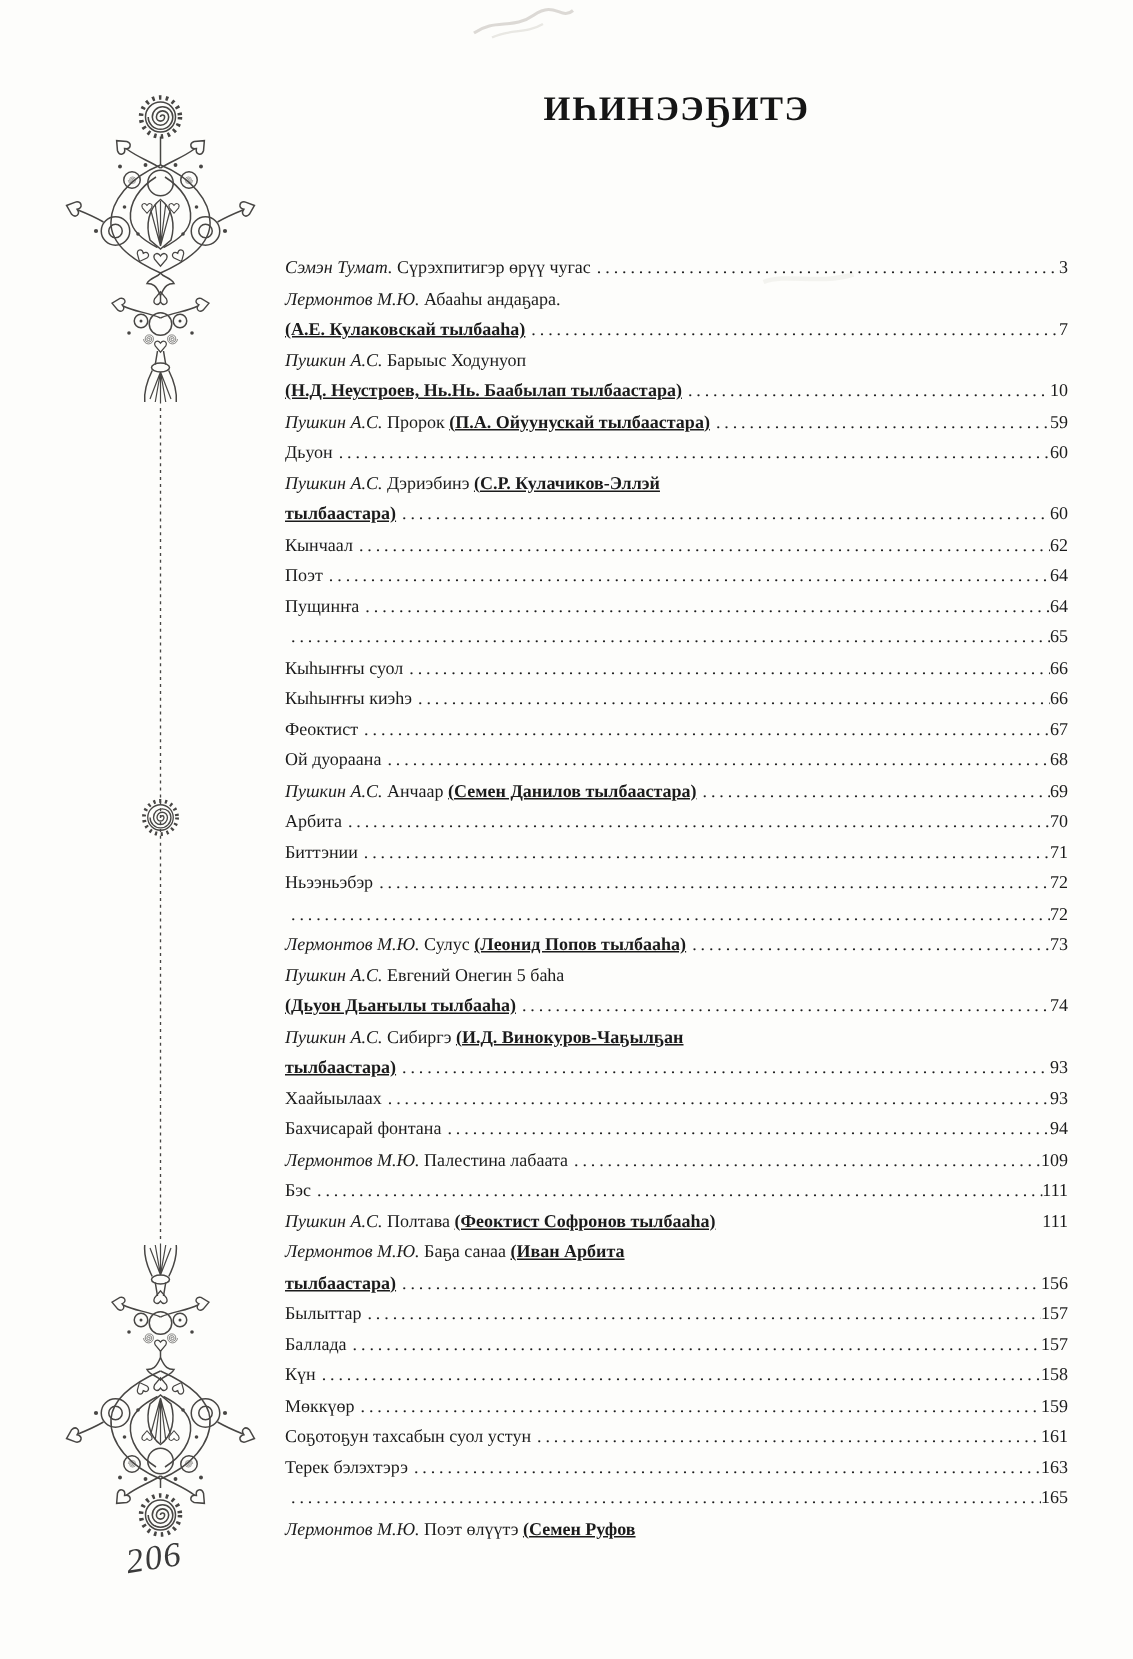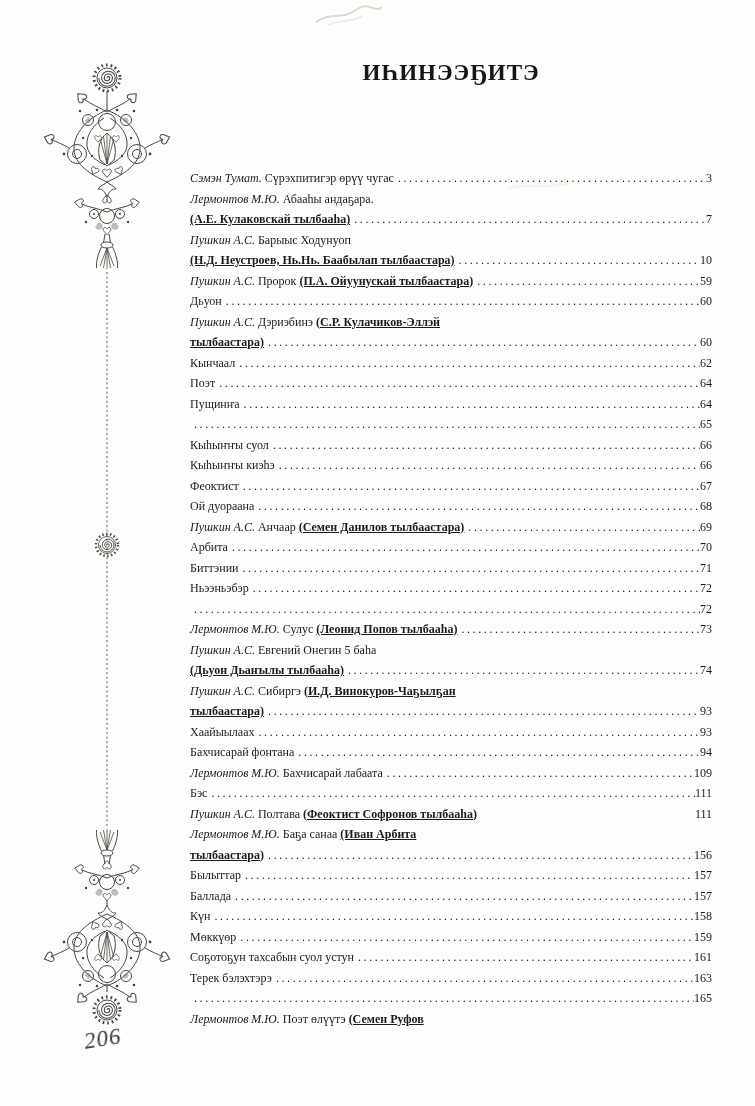--- a/index.html
+++ b/index.html
@@ -156,21 +156,21 @@
     <div class="row"><span class="t"><span class="seg-n">Биттэнии</span></span><span class="lead">................................................................................................................................................................</span><span class="pg">71</span></div>
     <div class="row"><span class="t"><span class="seg-n">Ньээньэбэр</span></span><span class="lead">................................................................................................................................................................</span><span class="pg">72</span></div>
     <div class="row"><span class="lead">................................................................................................................................................................</span><span class="pg">72</span></div>
     <div class="row"><span class="t"><span class="seg-i">Лермонтов М.Ю.</span><span class="seg-n"> Сулус </span><span class="seg-b">(Леонид Попов тылбааһа)</span></span><span class="lead">................................................................................................................................................................</span><span class="pg">73</span></div>
     <div class="row"><span class="t"><span class="seg-i">Пушкин А.С.</span><span class="seg-n"> Евгений Онегин 5 баһа</span></span></div>
     <div class="row"><span class="t"><span class="seg-b">(Дьуон Дьаҥылы тылбааһа)</span></span><span class="lead">................................................................................................................................................................</span><span class="pg">74</span></div>
     <div class="row"><span class="t"><span class="seg-i">Пушкин А.С.</span><span class="seg-n"> Сибиргэ </span><span class="seg-b">(И.Д. Винокуров-Чаҕылҕан</span></span></div>
     <div class="row"><span class="t"><span class="seg-b">тылбаастара)</span></span><span class="lead">................................................................................................................................................................</span><span class="pg">93</span></div>
     <div class="row"><span class="t"><span class="seg-n">Хаайыылаах</span></span><span class="lead">................................................................................................................................................................</span><span class="pg">93</span></div>
     <div class="row"><span class="t"><span class="seg-n">Бахчисарай фонтана</span></span><span class="lead">................................................................................................................................................................</span><span class="pg">94</span></div>
-    <div class="row"><span class="t"><span class="seg-i">Лермонтов М.Ю.</span><span class="seg-n"> Бахчисарай лабаата</span></span><span class="lead">................................................................................................................................................................</span><span class="pg">109</span></div>
+    <div class="row"><span class="t"><span class="seg-i">Лермонтов М.Ю.</span><span class="seg-n"> Палестина лабаата</span></span><span class="lead">................................................................................................................................................................</span><span class="pg">109</span></div>
     <div class="row"><span class="t"><span class="seg-n">Бэс</span></span><span class="lead">................................................................................................................................................................</span><span class="pg">111</span></div>
     <div class="row"><span class="t"><span class="seg-i">Пушкин А.С.</span><span class="seg-n"> Полтава </span><span class="seg-b">(Феоктист Софронов тылбааһа)</span></span><span class="sp"></span><span class="pg">111</span></div>
     <div class="row"><span class="t"><span class="seg-i">Лермонтов М.Ю.</span><span class="seg-n"> Баҕа санаа </span><span class="seg-b">(Иван Арбита</span></span></div>
     <div class="row"><span class="t"><span class="seg-b">тылбаастара)</span></span><span class="lead">................................................................................................................................................................</span><span class="pg">156</span></div>
     <div class="row"><span class="t"><span class="seg-n">Былыттар</span></span><span class="lead">................................................................................................................................................................</span><span class="pg">157</span></div>
     <div class="row"><span class="t"><span class="seg-n">Баллада</span></span><span class="lead">................................................................................................................................................................</span><span class="pg">157</span></div>
     <div class="row"><span class="t"><span class="seg-n">Күн</span></span><span class="lead">................................................................................................................................................................</span><span class="pg">158</span></div>
     <div class="row"><span class="t"><span class="seg-n">Мөккүөр</span></span><span class="lead">................................................................................................................................................................</span><span class="pg">159</span></div>
     <div class="row"><span class="t"><span class="seg-n">Соҕотоҕун тахсабын суол устун</span></span><span class="lead">................................................................................................................................................................</span><span class="pg">161</span></div>
     <div class="row"><span class="t"><span class="seg-n">Терек бэлэхтэрэ</span></span><span class="lead">................................................................................................................................................................</span><span class="pg">163</span></div>

